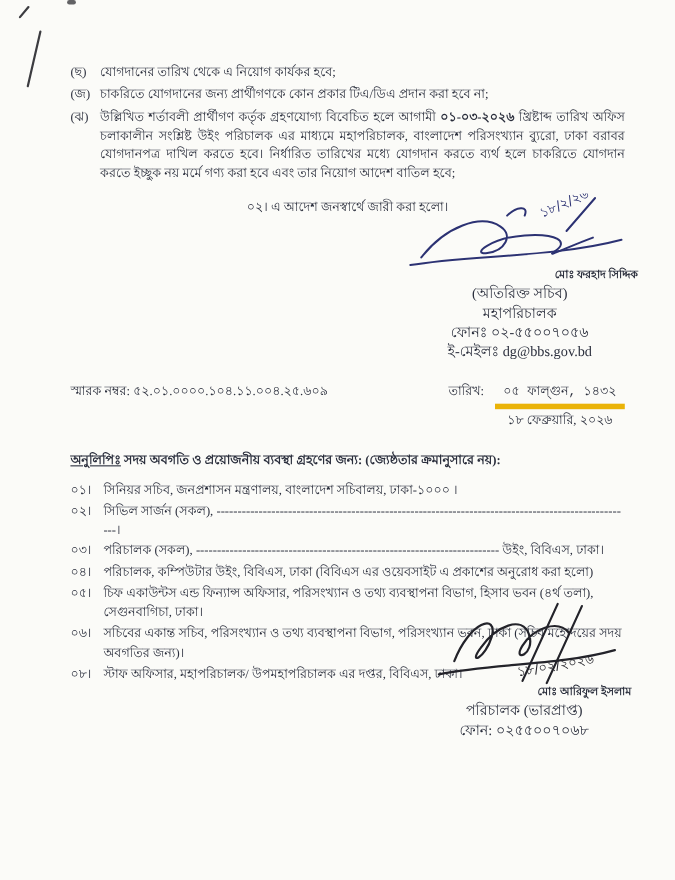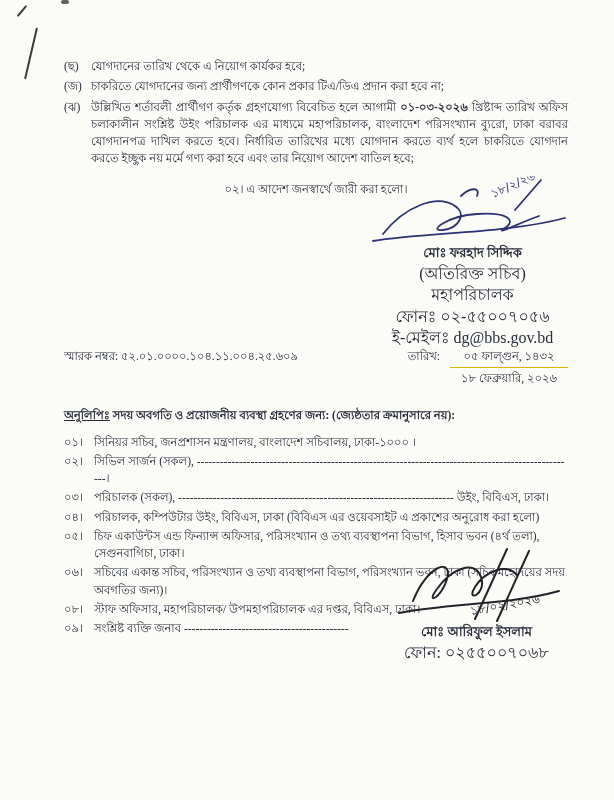--- a/index.html
+++ b/index.html
@@ -19,27 +19,27 @@
   
   .term-row{display:flex;margin-bottom:3px;}
   .term-label{flex:0 0 27px;}
   .term-text{flex:1;text-align:justify;}
   .order-para{margin-top:13px;text-align:center;}
   
   .sig-block{position:absolute;text-align:center;}
   .sig1{top:176px;right:34px;width:215px;}
   .sig2{top:543px;right:40px;width:195px;}
   .sig-block svg{display:block;margin:0 auto -5px auto;}
-  .sig-name{font-weight:bold;font-size:13px;}
-  .sig-line{font-size:16px;line-height:1.35;}
+  .sig-name{font-weight:bold;font-size:10px;text-align:right;}
+  .sig-line{font-size:13px;line-height:1.35;}
   
   .memo-row{display:flex;justify-content:space-between;align-items:flex-start;margin-top:150px;}
   .date-wrap{display:flex;gap:10px;align-items:flex-start;}
   .date-stack{min-width:118px;text-align:center;}
-  .date-top{display:block;padding:0 6px 2px 6px;border-bottom:1px solid #eab308;}
+  .date-top{display:block;padding:0 6px 2px 6px;border-bottom:5px solid #eab308;font-family:Liberation Mono, monospace;}
   .date-bottom{display:block;padding-top:2px;}
   
   .cc-header{margin-top:20px;font-weight:bold;}
   .cc-header .ul{text-decoration:underline;}
   .cc-list{margin-top:9px;}
   .cc-row{display:flex;margin-bottom:2px;}
   .cc-num{flex:0 0 30px;}
   .cc-text{flex:1;word-break:break-word;}
   
   .artifact{position:absolute;background:#3c3c40;border-radius:2px;}
@@ -114,24 +114,20 @@
           <span class="cc-text">চিফ একাউন্টস এন্ড ফিন্যান্স অফিসার, পরিসংখ্যান ও তথ্য ব্যবস্থাপনা বিভাগ, হিসাব ভবন (৪র্থ তলা), সেগুনবাগিচা, ঢাকা।</span>
         </div>
       <div class="cc-row">
           <span class="cc-num">০৬।</span>
           <span class="cc-text">সচিবের একান্ত সচিব, পরিসংখ্যান ও তথ্য ব্যবস্থাপনা বিভাগ, পরিসংখ্যান ভবন, ঢাকা (সচিব মহোদয়ের সদয় অবগতির জন্য)।</span>
         </div>
       <div class="cc-row">
           <span class="cc-num">০৮।</span>
           <span class="cc-text">স্টাফ অফিসার, মহাপরিচালক/ উপমহাপরিচালক এর দপ্তর, বিবিএস, ঢাকা।</span>
         </div>
-      <div class="cc-row">
-          <span class="cc-num">০৯।</span>
-          <span class="cc-text">সংশ্লিষ্ট ব্যক্তি জনাব -------------------------------------------</span>
-        </div>
     </div>
   </div>
 
   <div class="sig-block sig1">
     <svg width="215" height="72" viewBox="0 0 215 72">
       <text class="ink1t" x="128" y="22" transform="rotate(-24 128 22)">১৮/২/২৬</text>
       <path class="ink1" d="M176,4 L150,34"></path>
       <path class="ink1" d="M18,58 C40,30 72,18 90,30 C102,38 94,52 78,54 C62,56 82,40 112,38 C142,36 152,44 140,52 C128,60 152,48 174,40"></path>
       <path class="ink1" d="M8,65 C60,56 140,58 200,42"></path>
       <path class="ink1" d="M96,20 C104,12 116,10 112,20"></path>
@@ -145,16 +141,17 @@
 
   <div class="sig-block sig2">
     <svg width="195" height="84" viewBox="0 0 195 84">
       <path class="ink2" d="M34,58 C48,22 74,14 68,36 C62,56 46,62 58,46 C72,26 96,16 102,34 C108,52 86,60 96,44 C106,28 128,20 138,32"></path>
       <path class="ink2" d="M128,6 L96,76"></path>
       <path class="ink2" d="M150,8 L118,78"></path>
       <path class="ink2" d="M20,70 C70,60 130,62 180,48"></path>
       <text class="ink2t" x="92" y="72" transform="rotate(-10 92 72)">১৮/০২/২০২৬</text>
     </svg>
     <div class="sig-name">মোঃ আরিফুল ইসলাম</div>
+    <div class="sig-line">পরিচালক (ভারপ্রাপ্ত)</div>
     <div class="sig-line">ফোন: ০২৫৫০০৭০৬৮</div>
   </div>
 
 </div>
 
 </body></html>

